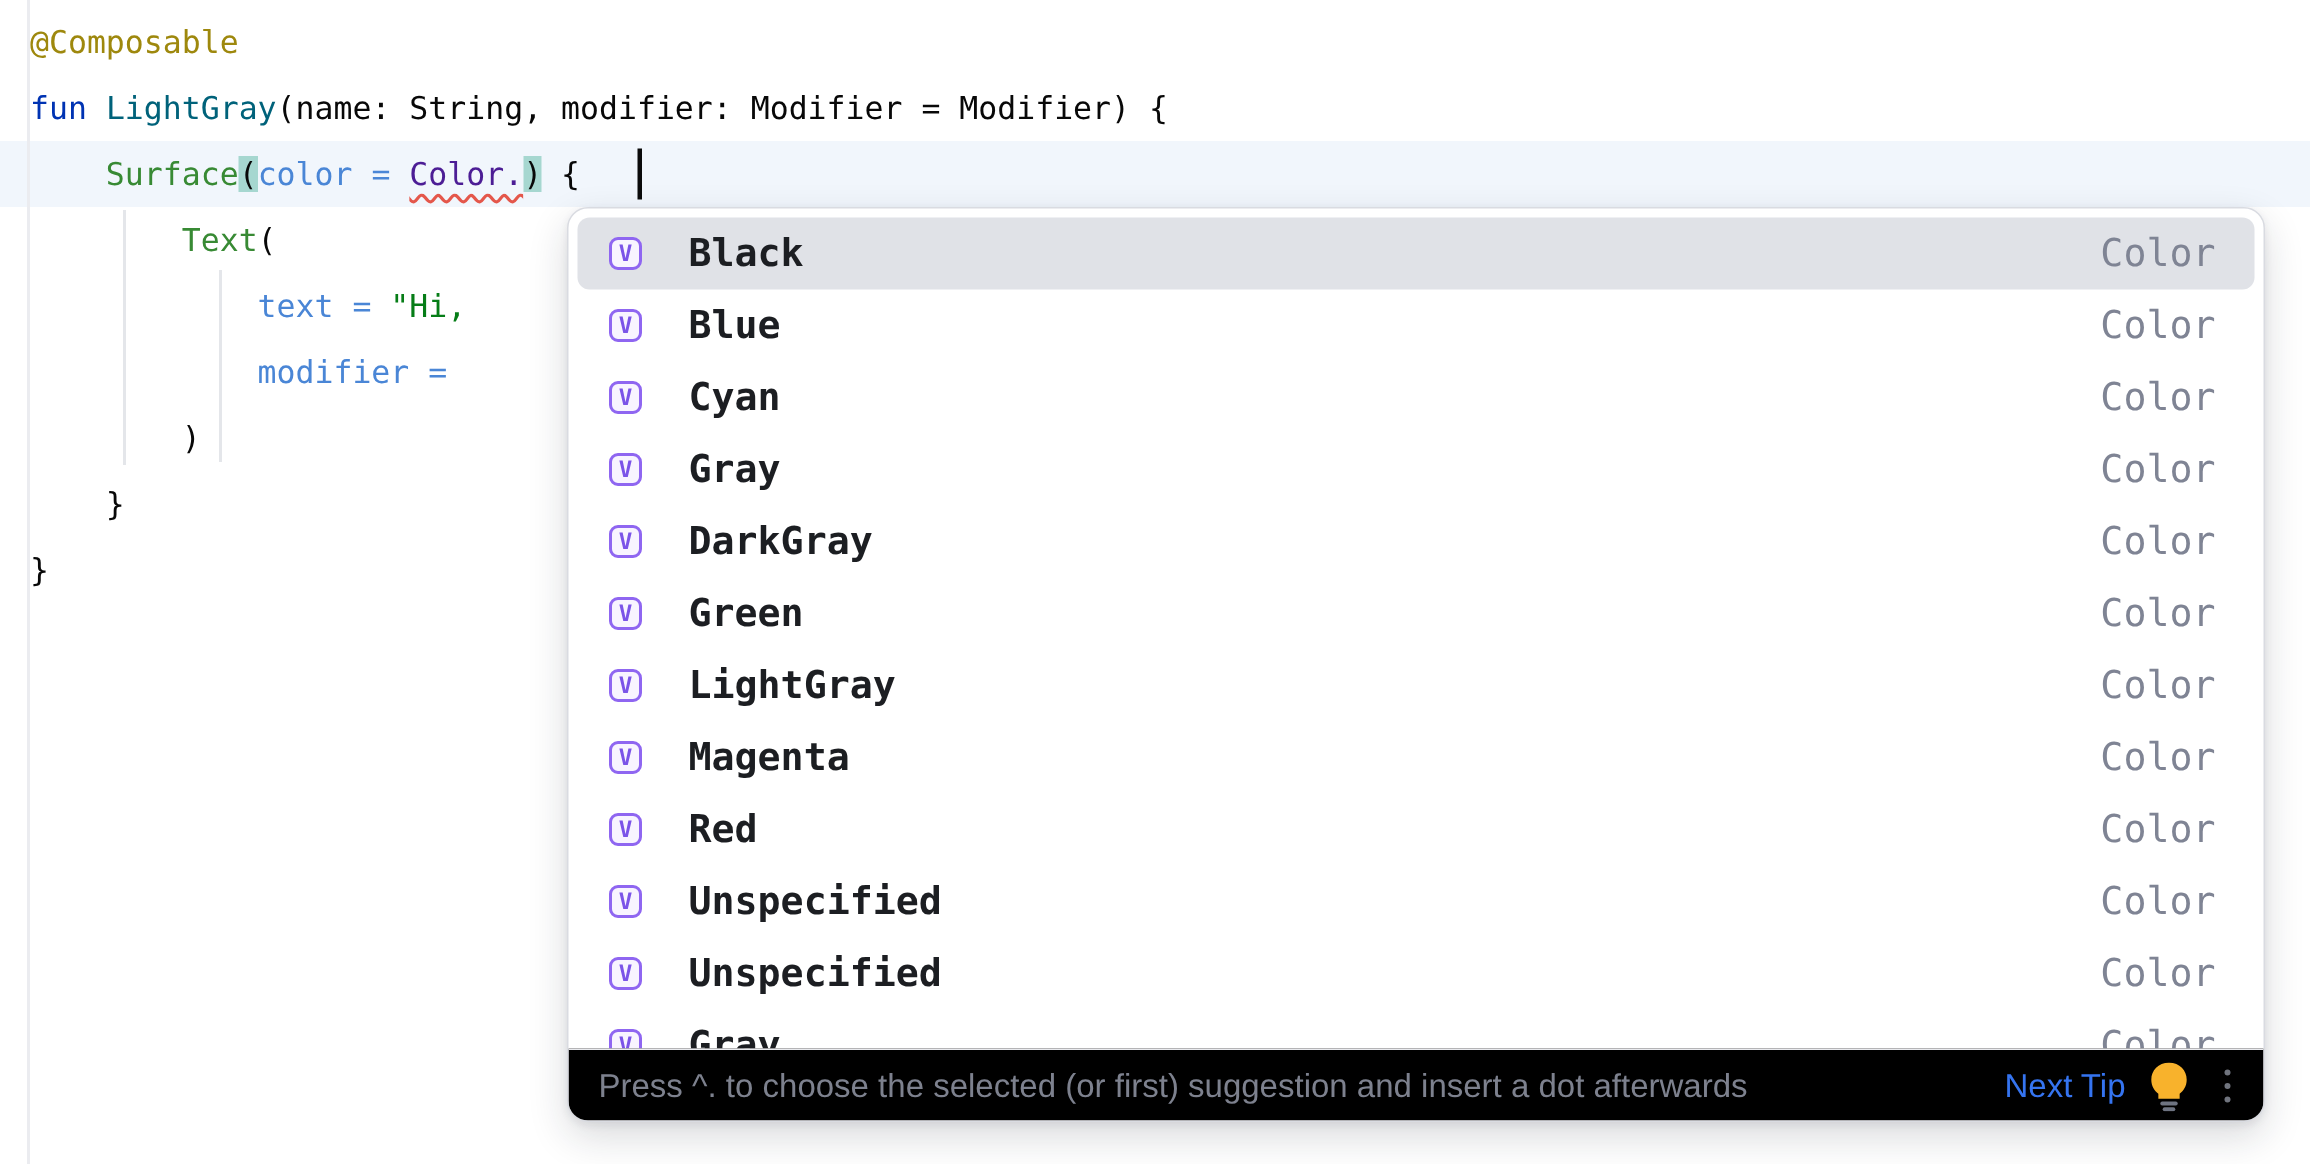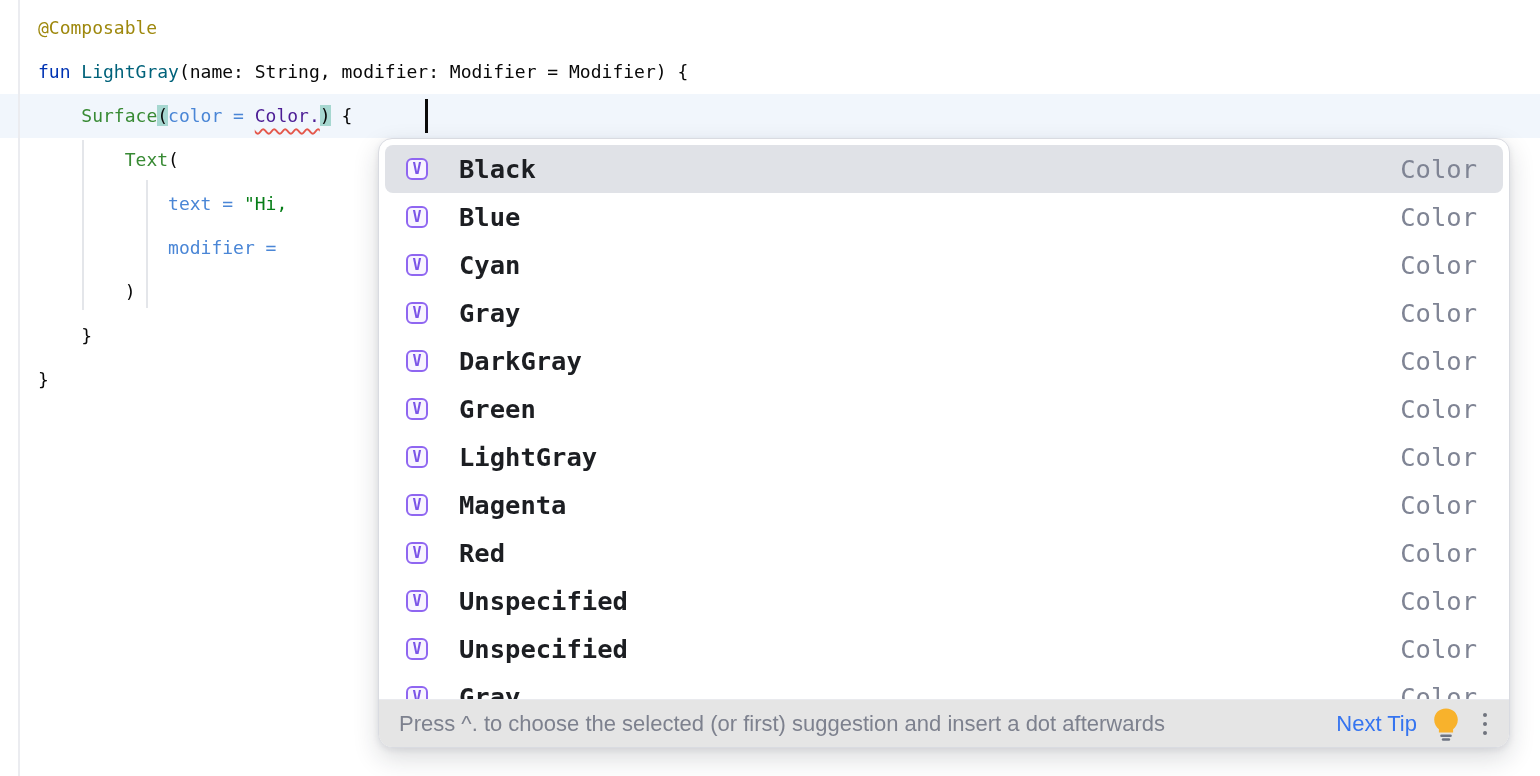--- a/index.html
+++ b/index.html
@@ -8,21 +8,21 @@
     background:#ffffff;font-family:"DejaVu Sans Mono",monospace;
   }
   
   .editor{position:absolute;inset:0;}
   .gutter-border{position:absolute;left:18px;top:0;width:1.5px;height:776px;background:#EBECF0;}
   .caret-row{position:absolute;left:0;top:94px;width:1540px;height:44px;background:#F1F6FC;}
   .indent-guide{position:absolute;width:1.5px;background:#E4E6EA;}
   .ig-1{left:82px;top:140px;height:170px;}
   .ig-2{left:146px;top:180px;height:128px;}
   .code-area{position:absolute;inset:0;}
-  .code-line{position:absolute;left:38px;height:44px;line-height:44px;font-size:18px;white-space:pre;color:#080808;}
+  .code-line{position:absolute;left:20px;height:44px;line-height:44px;font-size:21px;white-space:pre;color:#080808;}
   .tk-ann{color:#9E880D;}
   .tk-kw{color:#0033B3;}
   .tk-fn{color:#00627A;}
   .tk-cfn{color:#388A34;}
   .tk-named{color:#4A86D6;}
   .tk-str{color:#067D17;}
   .tk-plain{color:#080808;}
   .tk-bh{background:#A6D7D0;color:#080808;}
   .tk-err{
     color:#4c1d95;
@@ -48,21 +48,21 @@
   .v-icon{
     width:22px;height:22px;flex:none;box-sizing:border-box;
     border:2px solid #8F66F1;border-radius:6px;background:#F8F4FF;
     color:#7B54E8;font-size:15px;font-weight:bold;
     display:flex;align-items:center;justify-content:center;
   }
   .row-label{font-weight:bold;color:#1C1E22;margin-left:17px;}
   .row-type{margin-left:auto;color:#7F8494;}
   
   .hint-bar{
-    flex:none;height:48px;background:#e5e5e5;border-top:1px solid #E9EAEE;
+    flex:none;height:48px;background:#000000;border-top:1px solid #E9EAEE;
     display:flex;align-items:center;gap:14px;padding:0 14px 0 20px;
     font-family:"Liberation Sans",sans-serif;font-size:22px;color:#7D818E;
     box-sizing:border-box;
   }
   .hint-text{white-space:nowrap;}
   .next-tip{margin-left:auto;color:#3574F0;white-space:nowrap;cursor:pointer;}
   .bulb{flex:none;display:block;}
   .kebab{display:flex;flex-direction:column;gap:5px;padding:4px 8px;cursor:pointer;}
   .kebab i{width:4px;height:4px;border-radius:50%;background:#70747E;}
 </style>

